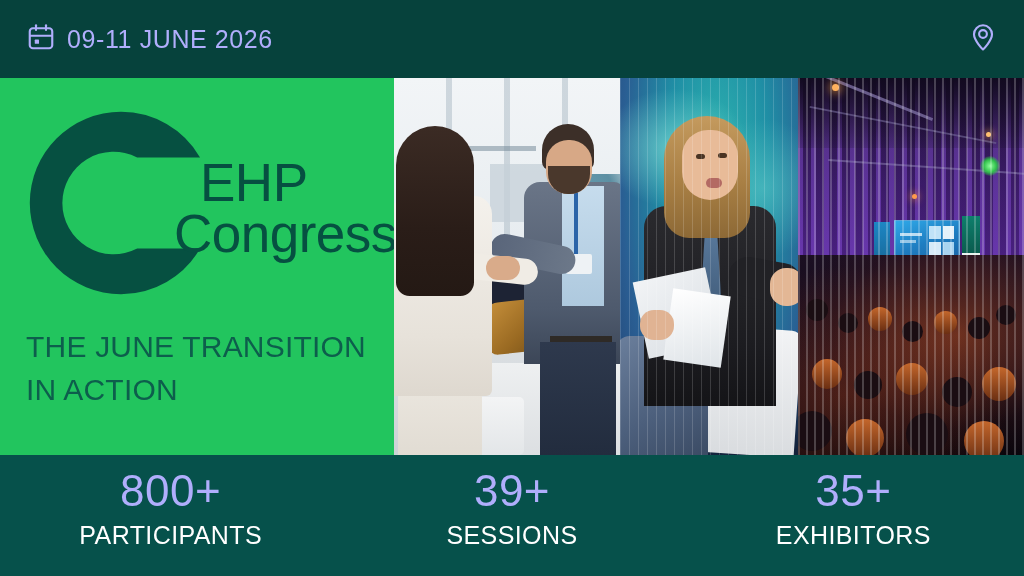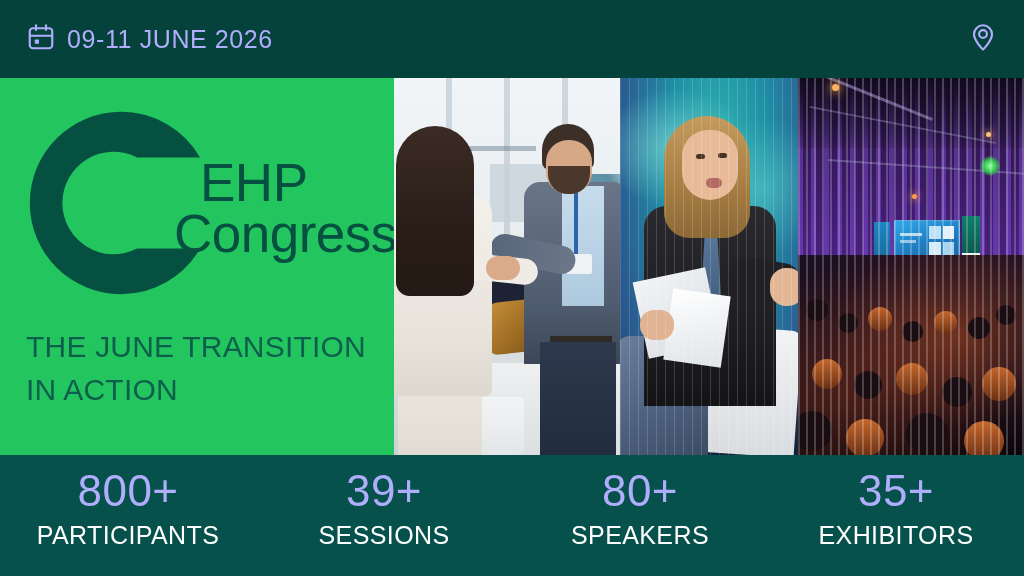--- a/index.html
+++ b/index.html
@@ -575,24 +575,20 @@
     <div class="stat">
       <div class="stat-number">800+</div>
       <div class="stat-label">PARTICIPANTS</div>
     </div>
 
     <div class="stat">
       <div class="stat-number">39+</div>
       <div class="stat-label">SESSIONS</div>
     </div>
 
-    <div class="stat">
-      <div class="stat-number">80+</div>
-      <div class="stat-label">SPEAKERS</div>
-    </div>
 
     <div class="stat">
       <div class="stat-number">35+</div>
       <div class="stat-label">EXHIBITORS</div>
     </div>
 
   </div>
 
 </div>
 

